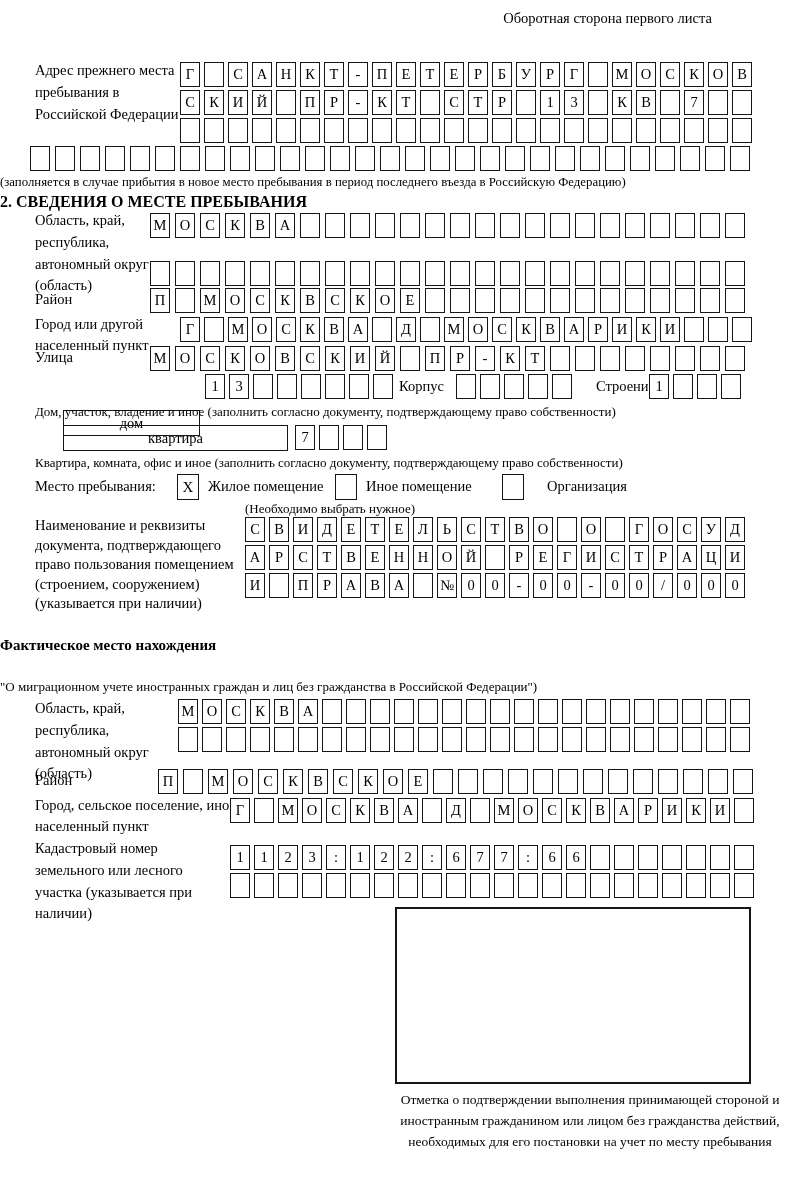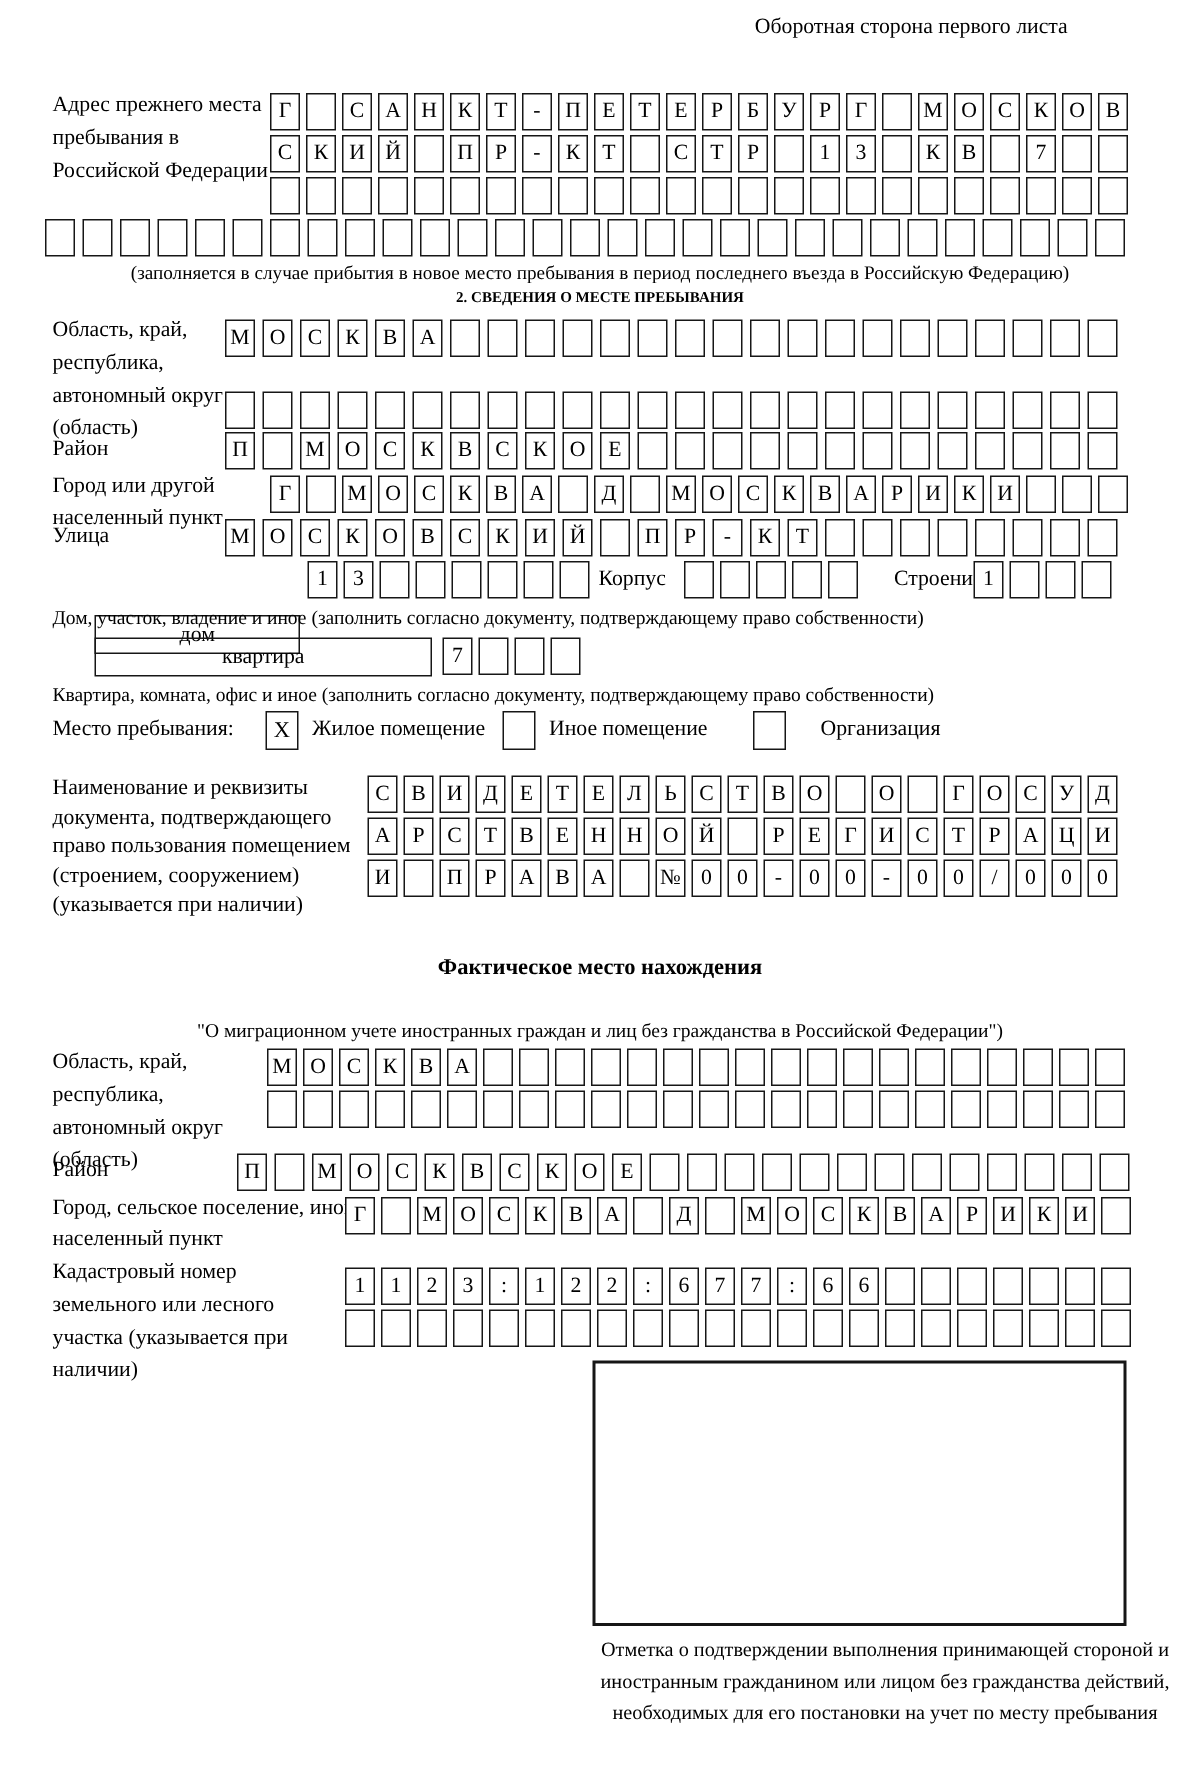--- a/index.html
+++ b/index.html
@@ -3,21 +3,21 @@
 <meta charset="utf-8">
 <style>
   html,body{margin:0;padding:0;background:#ffffff;}
   #form{position:relative;width:800px;height:1180px;background:#fff;
         font-family:"Liberation Serif",serif;color:#000;overflow:hidden;}
   .abs{position:absolute;}
   .lbl{font-size:14.5px;line-height:1.5;}
   .small{font-size:12.8px;}
   .note13{font-size:13px;}
   .bold{font-weight:bold;}
-  .center{left:0;width:800px;text-align:center;}
+  .center{left:0;width:800px;text-align:left;}
   .row{display:flex;gap:4px;}
   .row.sp{gap:5px;}
   .cell{box-sizing:border-box;width:20px;height:25px;border:1.6px solid #161616;
         display:flex;align-items:center;justify-content:center;
         font-size:14.5px;line-height:1;background:#fff;}
   .boxfield{box-sizing:border-box;border:1.6px solid #161616;height:26px;
         display:flex;align-items:center;justify-content:center;font-size:14.5px;}
   .cb{box-sizing:border-box;width:22px;height:26px;border:1.6px solid #161616;
         display:flex;align-items:center;justify-content:center;font-size:15px;}
   .stamp{box-sizing:border-box;border:2px solid #161616;background:#fff;}
@@ -134,21 +134,21 @@
       <div class="cell"></div>
       <div class="cell"></div>
       <div class="cell"></div>
       <div class="cell"></div>
       <div class="cell"></div>
       <div class="cell"></div>
       <div class="cell"></div>
     </div>
   <div class="abs small center" style="top:175px;">(заполняется в случае прибытия в новое место пребывания в период последнего въезда в Российскую Федерацию)</div>
 
-  <div class="abs bold center" style="top:193px;font-size:10px;">2. СВЕДЕНИЯ О МЕСТЕ ПРЕБЫВАНИЯ</div>
+  <div class="abs bold center" style="top:193px;font-size:16px;">2. СВЕДЕНИЯ О МЕСТЕ ПРЕБЫВАНИЯ</div>
 
   <div class="abs lbl" style="top:210px;left:35px;width:120px;">Область, край, республика, автономный округ (область)</div>
   <div class="abs row sp" style="top:213px;left:150px;">
       <div class="cell">М</div>
       <div class="cell">О</div>
       <div class="cell">С</div>
       <div class="cell">К</div>
       <div class="cell">В</div>
       <div class="cell">А</div>
       <div class="cell"></div>
@@ -324,20 +324,21 @@
 
   <div class="abs note13" style="top:455px;left:35px;">Квартира, комната, офис и иное (заполнить согласно документу, подтверждающему право собственности)</div>
 
   <div class="abs lbl" style="top:476px;left:35px;">Место пребывания:</div>
   <div class="abs cb" style="top:474px;left:177px;">X</div>
   <div class="abs lbl" style="top:476px;left:208px;">Жилое помещение</div>
   <div class="abs cb" style="top:474px;left:335px;"></div>
   <div class="abs lbl" style="top:476px;left:366px;">Иное помещение</div>
   <div class="abs cb" style="top:474px;left:502px;"></div>
   <div class="abs lbl" style="top:476px;left:547px;">Организация</div>
+  <div class="abs note13" style="top:501px;left:190px;width:280px;text-align:center;">(Необходимо выбрать нужное)</div>
 
   <div class="abs lbl" style="top:516px;left:35px;width:205px;line-height:1.35;">Наименование и реквизиты документа, подтверждающего право пользования помещением (строением, сооружением) (указывается при наличии)</div>
   <div class="abs row" style="top:517px;left:245px;">
       <div class="cell">С</div>
       <div class="cell">В</div>
       <div class="cell">И</div>
       <div class="cell">Д</div>
       <div class="cell">Е</div>
       <div class="cell">Т</div>
       <div class="cell">Е</div>

